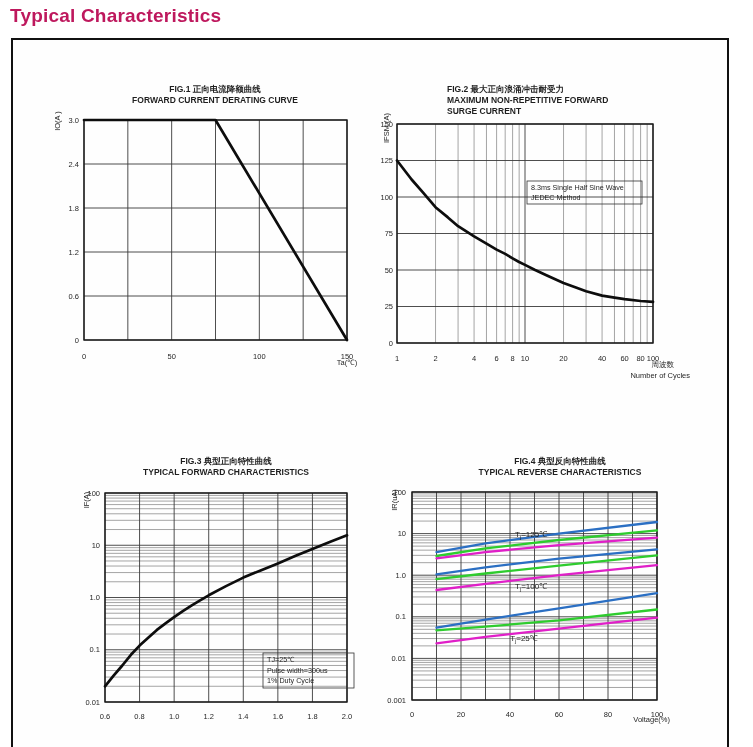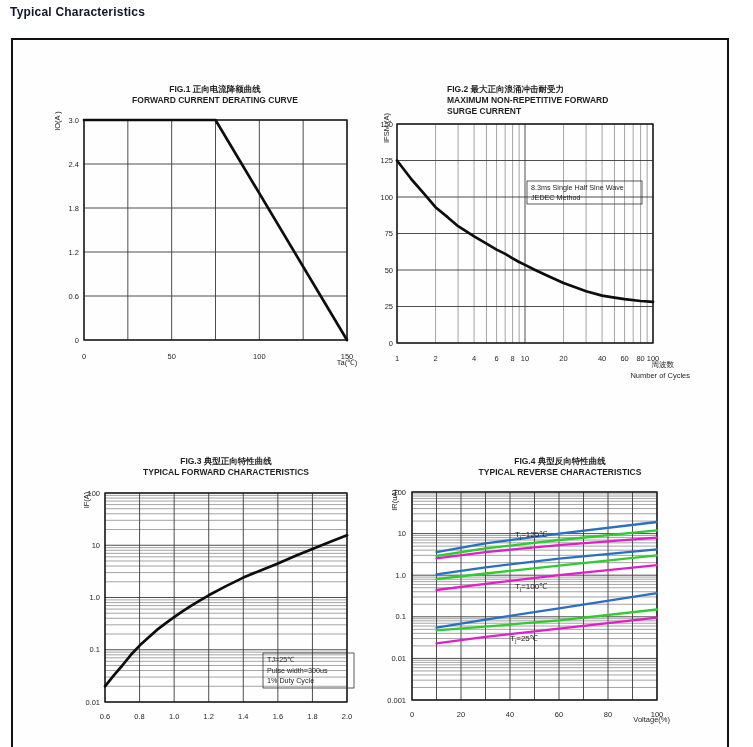--- a/index.html
+++ b/index.html
@@ -2,21 +2,21 @@
 <html><head>
 <meta charset="utf-8">
 <style>
   html,body{margin:0;padding:0;}
   body{
     width:753px;height:747px;position:relative;overflow:hidden;
     background:#ffffff;font-family:"Liberation Sans", sans-serif;
   }
   .page-title{
     position:absolute;left:10px;top:5px;
-    font-size:12px;font-weight:600;color:#0f172a;letter-spacing:0.2px;
+    font-size:19px;font-weight:600;color:#be185d;letter-spacing:0.2px;
   }
   .frame{
     position:absolute;left:11px;top:38px;width:718px;height:760px;
     border:2px solid #111;background:#fefefe;box-sizing:border-box;
   }
   svg.canvas{position:absolute;left:0;top:0;}
   text{font-family:"Liberation Sans", sans-serif;}
 </style>
 </head>
 <body>

